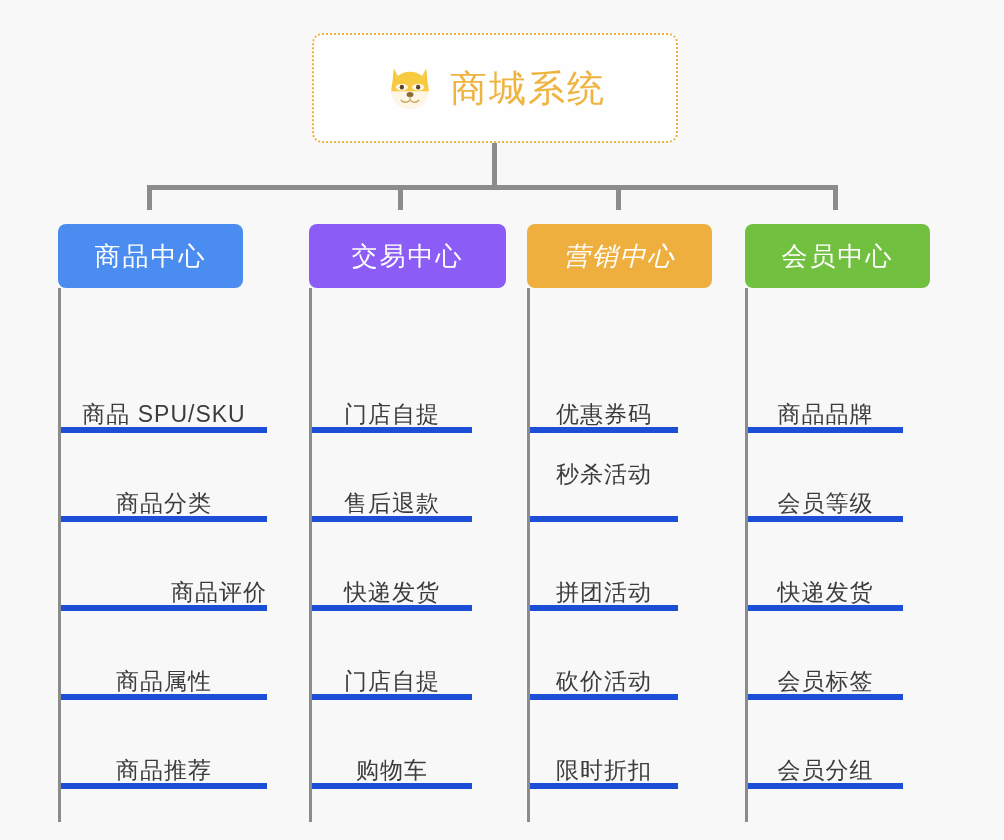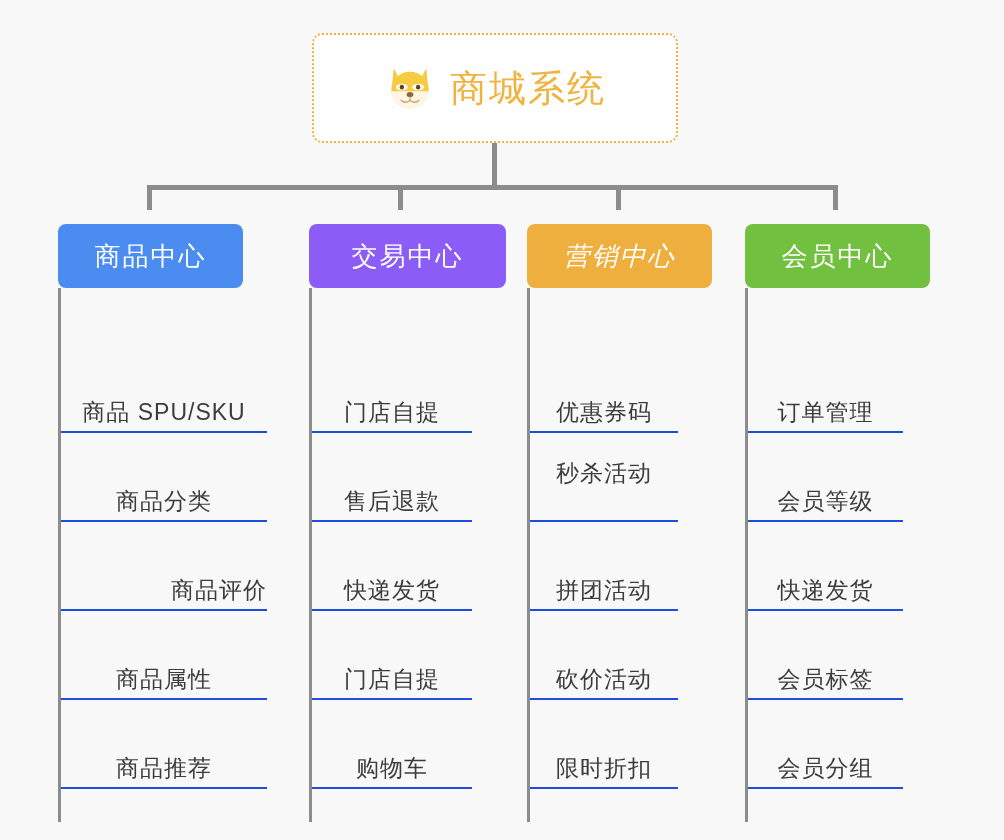--- a/index.html
+++ b/index.html
@@ -100,22 +100,21 @@
     position: relative;
     margin-top: 0;
   }
   .leaf {
     position: absolute;
     left: 3px;
     height: 89px;
     display: flex;
     align-items: flex-end;
     justify-content: center;
-    padding-bottom: 6px;
-    border-bottom: 2px solid #1d4ed8;
+    border-bottom: 6px solid #1d4ed8;
   }
   .leaf-label {
     font-size: 23px;
     color: #3c3c3c;
     line-height: 1.1;
     white-space: nowrap;
     letter-spacing: 1px;
   }
 
   
@@ -245,21 +244,21 @@
     </div>
   </div>
 
   <div class="branch branch-4">
     <div class="branch-head">
       <span>会员中心</span>
     </div>
     <div class="branch-trunk" style="height:534px;"></div>
     <div class="leaf-list">
       <div class="leaf" style="top:56px;">
-          <span class="leaf-label">订单管理</span>
+          <span class="leaf-label">商品品牌</span>
         </div>
       <div class="leaf" style="top:145px;">
           <span class="leaf-label">会员等级</span>
         </div>
       <div class="leaf" style="top:234px;">
           <span class="leaf-label">快递发货</span>
         </div>
       <div class="leaf" style="top:323px;">
           <span class="leaf-label">会员标签</span>
         </div>

